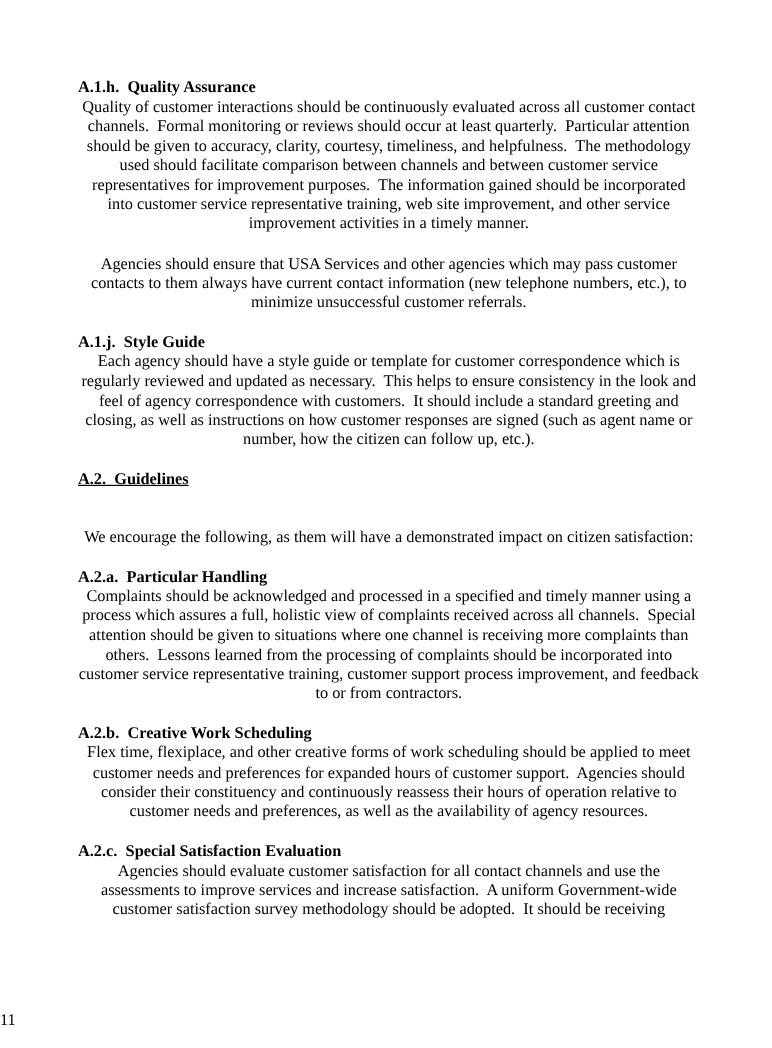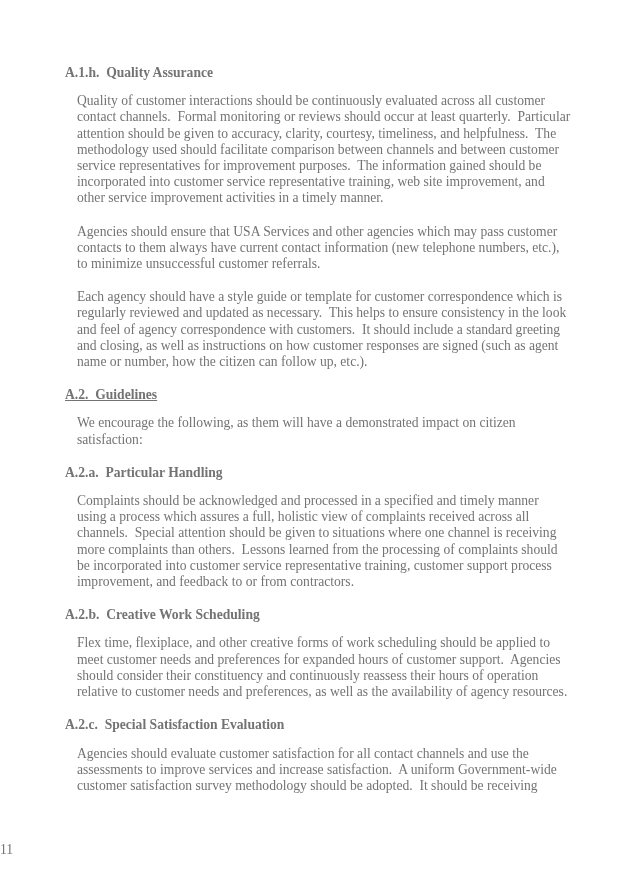--- a/index.html
+++ b/index.html
@@ -7,21 +7,21 @@
     padding: 0;
     background: #ffffff;
   }
   .page {
     position: relative;
     width: 643px;
     height: 873px;
     background: #ffffff;
     overflow: hidden;
     font-family: "Liberation Serif", "DejaVu Serif", serif;
-    color: #737373;
+    color: #000000;
   }
   .content {
     position: absolute;
     left: 65px;
     top: 65px;
     width: 518px;
     font-size: 13.6px;
     line-height: 16.2px;
   }
   .section {
@@ -32,27 +32,27 @@
     padding: 0;
     font-size: 13.6px;
     line-height: 16.2px;
     font-weight: bold;
     white-space: pre-wrap;
   }
   .sec-heading.underlined {
     text-decoration: underline;
   }
   .section.gap-after-heading .sec-heading {
-    margin-bottom: 2px;
+    margin-bottom: 32px;
   }
   .sec-body {
-    margin: 12px;
+    margin: 0;
     padding: 0;
     white-space: pre-wrap;
-    text-align: left;
+    text-align: center;
   }
   .footer {
     position: absolute;
     top: 842px;
     left: 0;
     width: 100%;
     font-size: 13.6px;
     line-height: 16.2px;
   }
 </style>
@@ -65,20 +65,21 @@
     <div class="section">
       <h2 class="sec-heading">A.1.h.  Quality Assurance</h2>
       <p class="sec-body">Quality of customer interactions should be continuously evaluated across all customer contact channels.  Formal monitoring or reviews should occur at least quarterly.  Particular attention should be given to accuracy, clarity, courtesy, timeliness, and helpfulness.  The methodology used should facilitate comparison between channels and between customer service representatives for improvement purposes.  The information gained should be incorporated into customer service representative training, web site improvement, and other service improvement activities in a timely manner.</p>
     </div>
 
     <div class="section">
       <p class="sec-body">Agencies should ensure that USA Services and other agencies which may pass customer contacts to them always have current contact information (new telephone numbers, etc.), to minimize unsuccessful customer referrals.</p>
     </div>
 
     <div class="section">
+      <h2 class="sec-heading">A.1.j.  Style Guide</h2>
       <p class="sec-body">Each agency should have a style guide or template for customer correspondence which is regularly reviewed and updated as necessary.  This helps to ensure consistency in the look and feel of agency correspondence with customers.  It should include a standard greeting and closing, as well as instructions on how customer responses are signed (such as agent name or number, how the citizen can follow up, etc.).</p>
     </div>
 
     <div class="section gap-after-heading">
       <h2 class="sec-heading underlined">A.2.  Guidelines</h2>
       <p class="sec-body">We encourage the following, as them will have a demonstrated impact on citizen satisfaction:</p>
     </div>
 
     <div class="section">
       <h2 class="sec-heading">A.2.a.  Particular Handling</h2>

